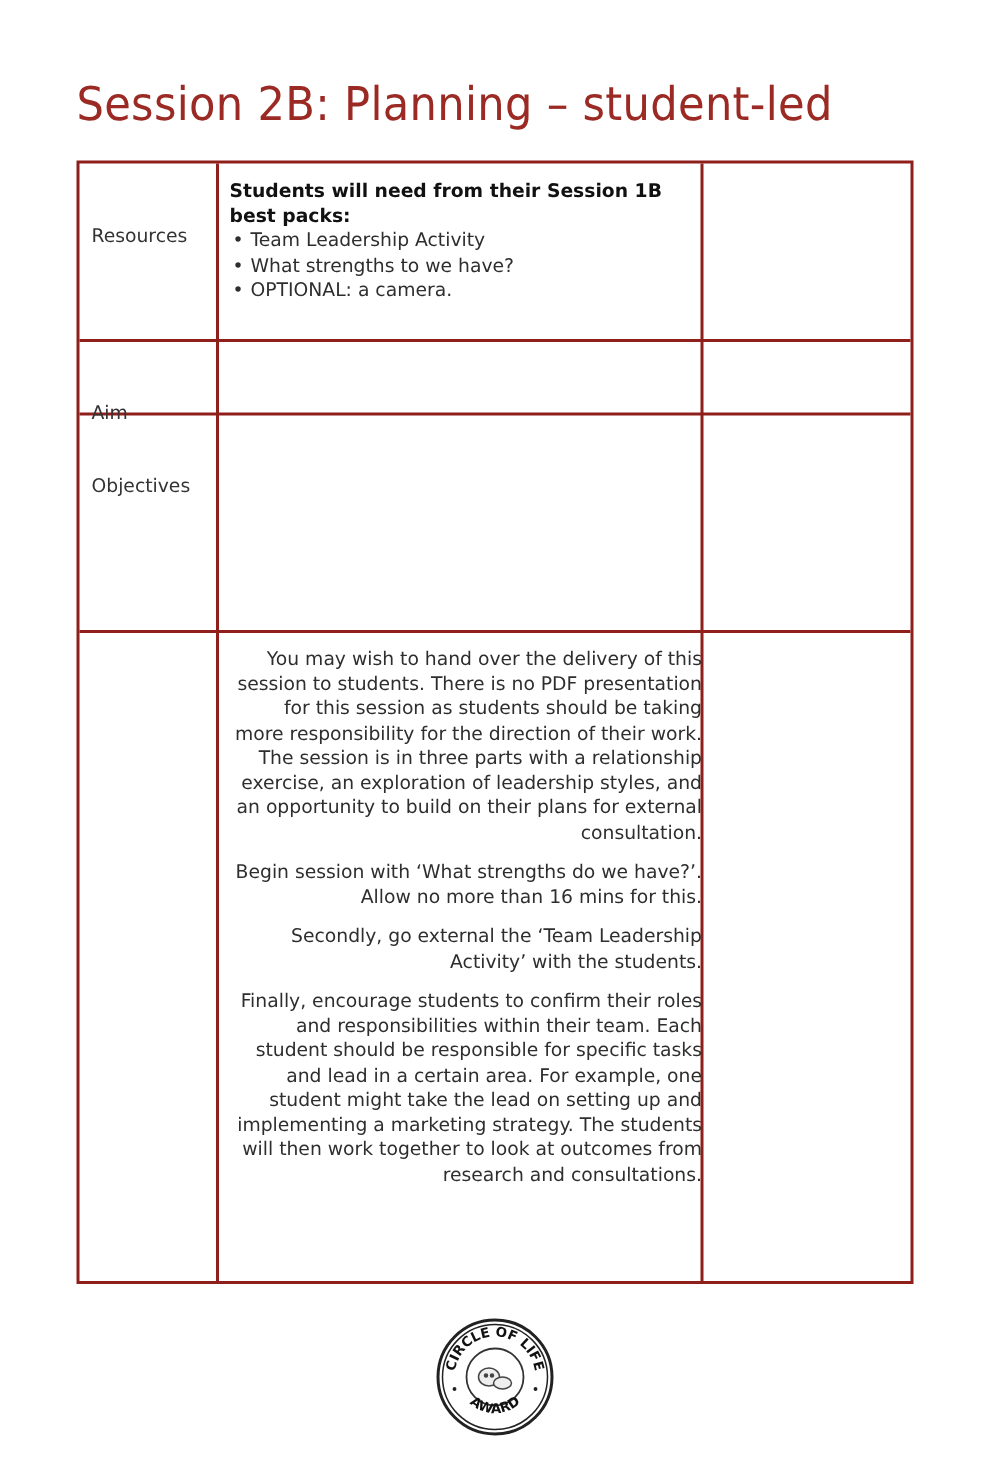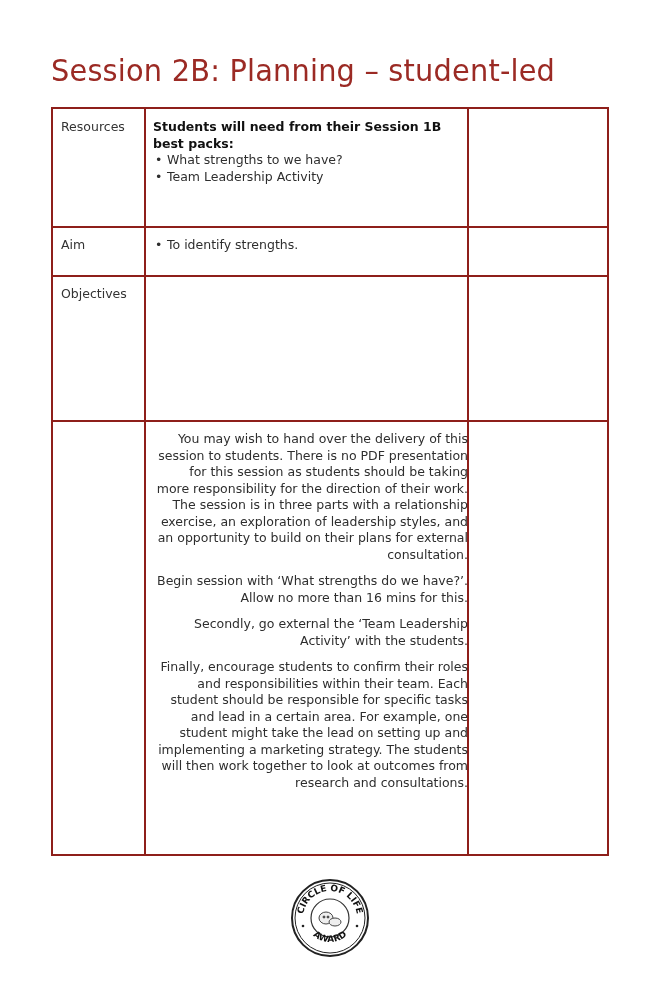--- a/index.html
+++ b/index.html
@@ -1,21 +1,21 @@
 <!DOCTYPE html>
 <html><head>
 <meta charset="utf-8">
 <style>
   html, body { margin:0; padding:0; background:#ffffff; }
   body { width:660px; height:988px; position:relative; overflow:hidden; font-family:"DejaVu Sans", sans-serif; color:#2a2a2a; }
   .title { position:absolute; left:51px; top:52px; font-size:31px; font-weight:300; color:#9b2a24; letter-spacing:0.2px; font-family:"DejaVu Sans", sans-serif; font-weight:normal; transform:scaleX(0.93); transform-origin:left; }
   .tbl { position:absolute; left:51px; top:107px; width:558px; height:749px; border:2px solid #8e1f1a; box-sizing:border-box; }
   .vline { position:absolute; top:0; bottom:0; width:2px; background:#8e1f1a; }
   .hline { position:absolute; left:0; right:0; height:2px; background:#8e1f1a; }
-  .label { position:absolute; left:8px; font-size:12.5px; color:#333; }
+  .label { position:absolute; left:8px; font-size:12.5px; color:#333;margin-top:30px; }
   .cell { position:absolute; left:100px; width:315px; font-size:12.5px; line-height:16.5px; color:#2e2e2e; }
   .bold { font-weight:bold; color:#111; font-size:12.5px; }
   ul { margin:0; padding:0; list-style:none; }
   li { position:relative; padding-left:14px; }
   li::before { content:"\2022"; position:absolute; left:2px; }
   p { margin:0 0 10px 0;text-align:right; }
   .logo { position:absolute; left:290px; top:878px; width:80px; height:80px; }
 </style>
 </head>
 <body>
@@ -27,31 +27,27 @@
   <div class="vline" style="left:414px"></div>
   <div class="hline" style="top:117px"></div>
   <div class="hline" style="top:166px"></div>
   <div class="hline" style="top:311px"></div>
 
   <div class="label" style="top:10px">Resources</div>
   <div class="cell" style="top:10px">
     <div class="bold">Students will need from their Session 1B</div>
     <div class="bold">best packs:</div>
     <ul>
+      <li>Team Leadership Activity</li>
       <li>What strengths to we have?</li>
-      <li>Team Leadership Activity</li>
+      <li>OPTIONAL: a camera.</li>
     </ul>
   </div>
 
   <div class="label" style="top:128px">Aim</div>
-  <div class="cell" style="top:128px">
-    <ul>
-      <li>To identify strengths.</li>
-    </ul>
-  </div>
 
   <div class="label" style="top:177px">Objectives</div>
 
   <div class="cell" style="top:322px">
     <p>You may wish to hand over the delivery of this session to students. There is no PDF presentation for this session as students should be taking more responsibility for the direction of their work. The session is in three parts with a relationship exercise, an exploration of leadership styles, and an opportunity to build on their plans for external consultation.</p>
     <p>Begin session with ‘What strengths do we have?’. Allow no more than 16 mins for this.</p>
     <p>Secondly, go external the ‘Team Leadership Activity’ with the students.</p>
     <p>Finally, encourage students to confirm their roles and responsibilities within their team. Each student should be responsible for specific tasks and lead in a certain area. For example, one student might take the lead on setting up and implementing a marketing strategy. The students will then work together to look at outcomes from research and consultations.</p>
   </div>
 </div>

